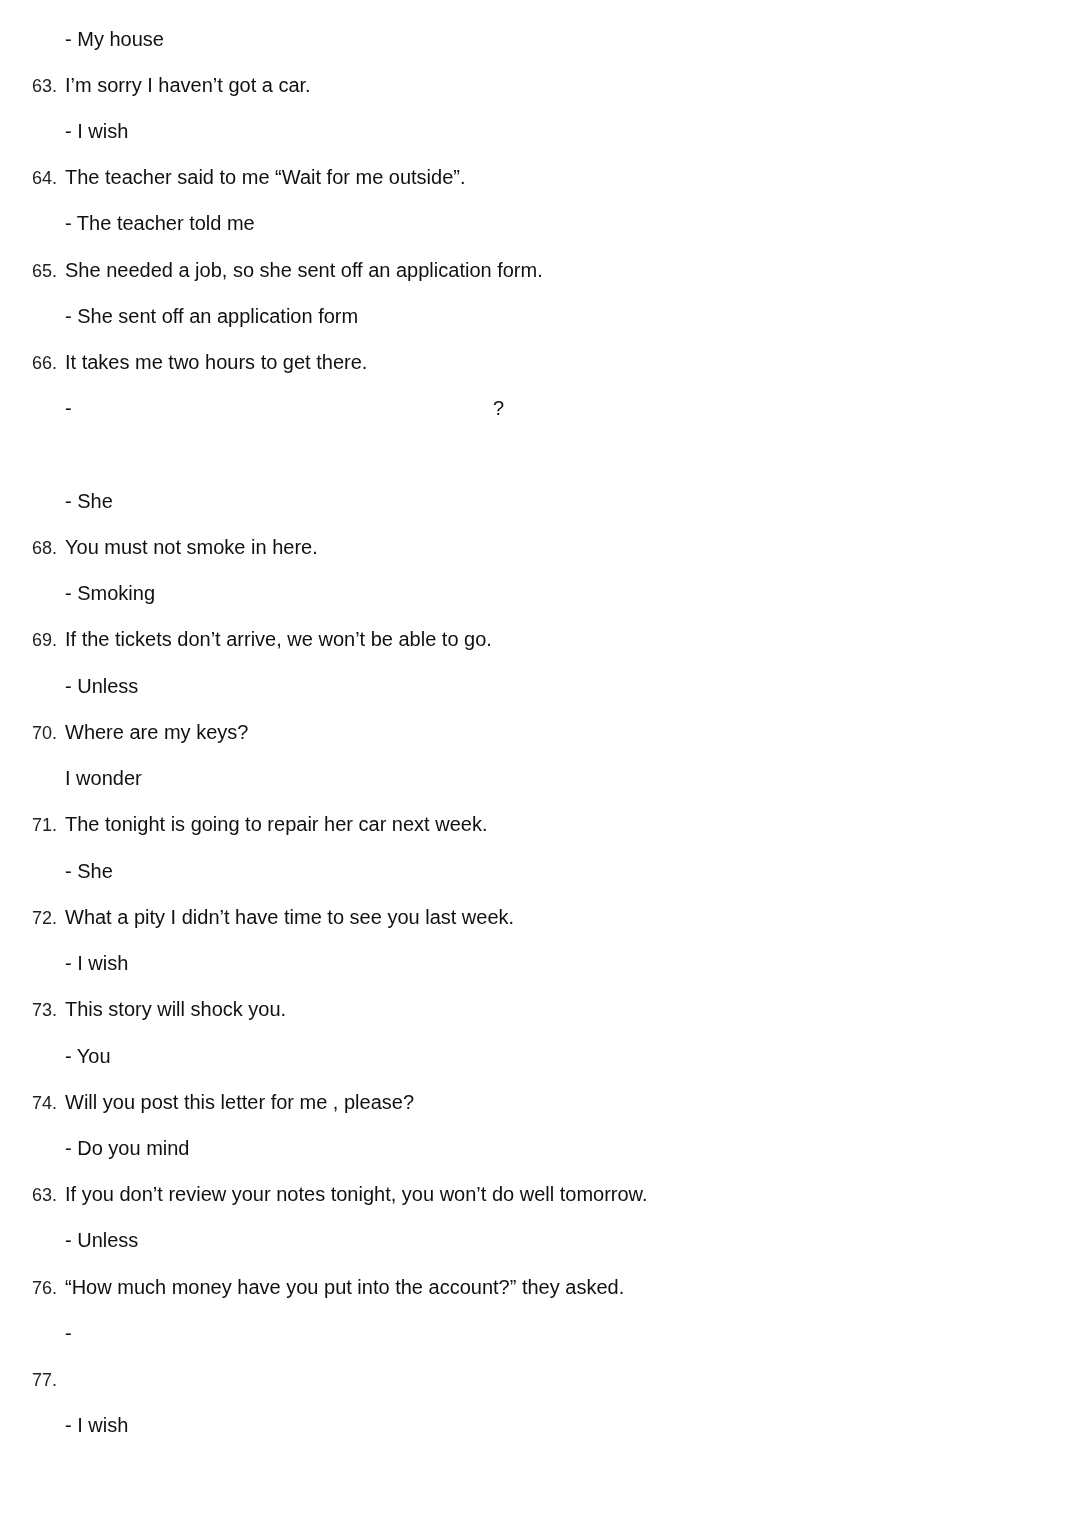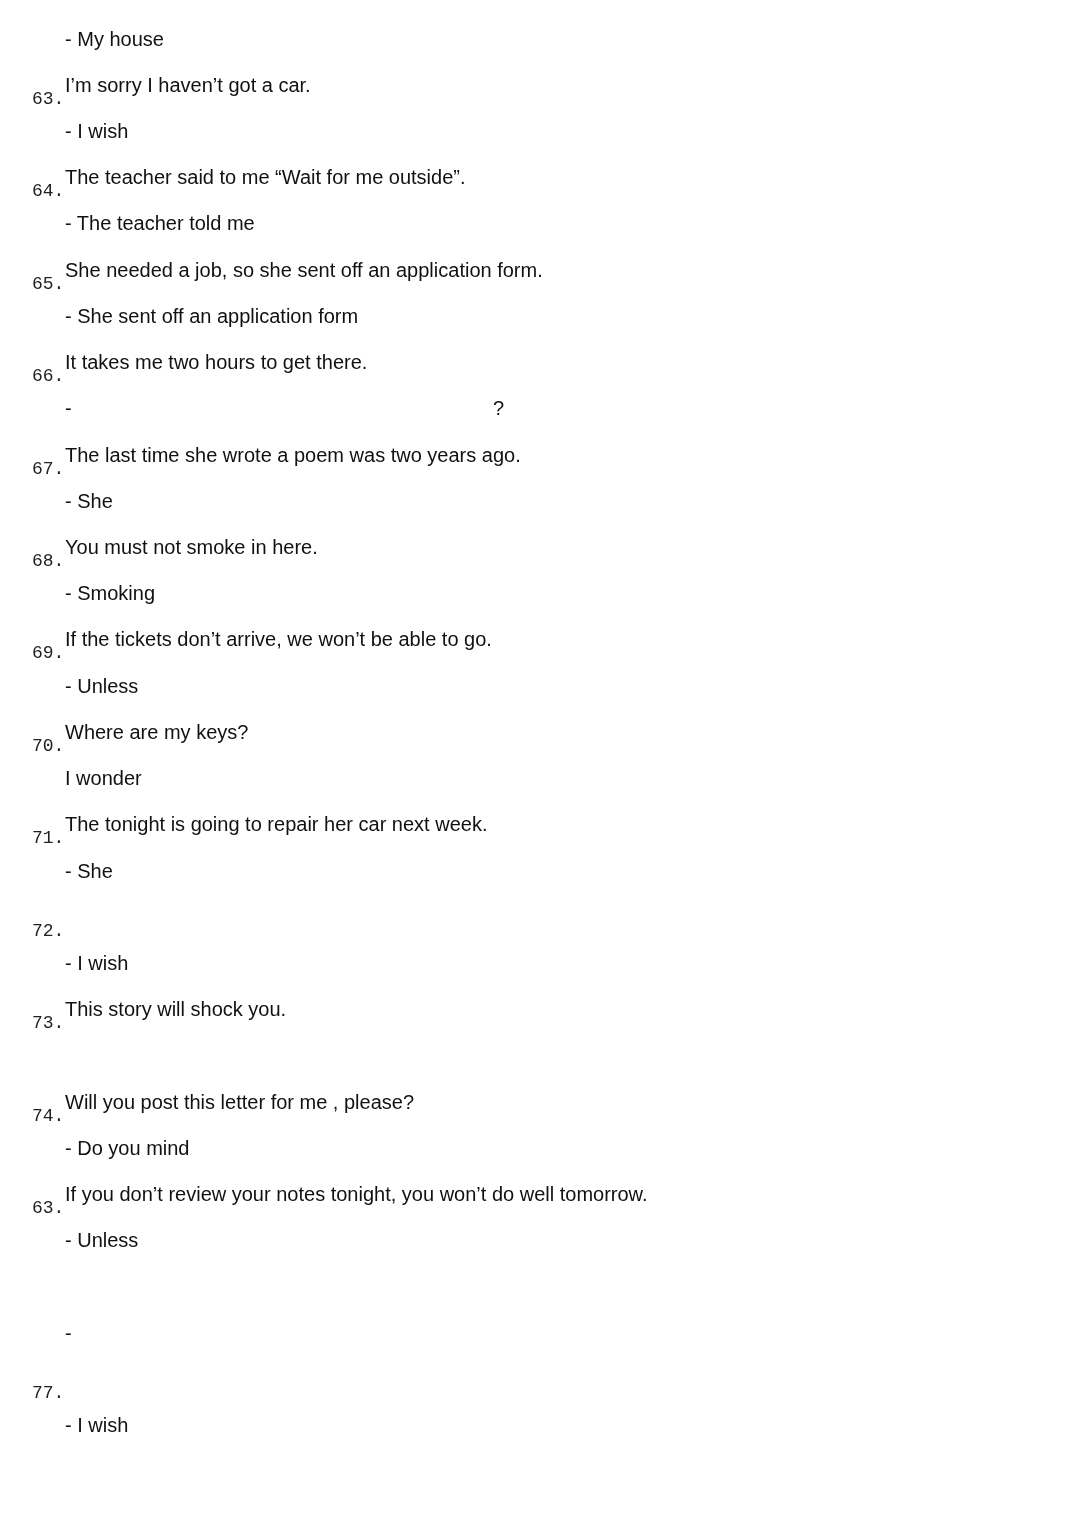--- a/index.html
+++ b/index.html
@@ -24,22 +24,22 @@
     .line {
       position: absolute;
       left: 0;
       width: 1080px;
       height: 30px;
       line-height: 30px;
     }
     .num {
       position: absolute;
       left: 32px;
-      top: 14px;
-      font-family: Liberation Mono, monospace;
+      top: 1px;
+      font-family: Liberation Sans, sans-serif;
       font-size: 18px;
       color: #222222;
       letter-spacing: 0px;
     }
     .text {
       position: absolute;
       left: 65px;
       top: 0;
       font-family: "Liberation Sans", "DejaVu Sans", sans-serif;
       font-size: 20px;
@@ -90,24 +90,20 @@
 
   <div class="line" style="top:347px">
     <span class="num">66.</span>
     <span class="text">It takes me two hours to get there.</span>
   </div>
   <div class="line" style="top:393px">
     <span class="text">-</span>
     <span class="qmark">?</span>
   </div>
 
-  <div class="line" style="top:440px">
-    <span class="num">67.</span>
-    <span class="text">The last time she wrote a poem was two years ago.</span>
-  </div>
   <div class="line" style="top:486px">
     <span class="text">- She</span>
   </div>
 
   <div class="line" style="top:532px">
     <span class="num">68.</span>
     <span class="text">You must not smoke in here.</span>
   </div>
   <div class="line" style="top:578px">
     <span class="text">- Smoking</span>
@@ -132,46 +128,54 @@
   <div class="line" style="top:809px">
     <span class="num">71.</span>
     <span class="text">The tonight is going to repair her car next week.</span>
   </div>
   <div class="line" style="top:856px">
     <span class="text">- She</span>
   </div>
 
   <div class="line" style="top:902px">
     <span class="num">72.</span>
+    <span class="text">What a pity I didn’t have time to see you last week.</span>
   </div>
   <div class="line" style="top:948px">
     <span class="text">- I wish</span>
   </div>
 
   <div class="line" style="top:994px">
     <span class="num">73.</span>
     <span class="text">This story will shock you.</span>
+  </div>
+  <div class="line" style="top:1041px">
+    <span class="text">- You</span>
   </div>
 
   <div class="line" style="top:1087px">
     <span class="num">74.</span>
     <span class="text">Will you post this letter for me , please?</span>
   </div>
   <div class="line" style="top:1133px">
     <span class="text">- Do you mind</span>
   </div>
 
   <div class="line" style="top:1179px">
     <span class="num">63.</span>
     <span class="text">If you don’t review your notes tonight, you won’t do well tomorrow.</span>
   </div>
   <div class="line" style="top:1225px">
     <span class="text">- Unless</span>
   </div>
 
+  <div class="line" style="top:1272px">
+    <span class="num">76.</span>
+    <span class="text">“How much money have you put into the account?”  they asked.</span>
+  </div>
   <div class="line" style="top:1318px">
     <span class="text">-</span>
   </div>
 
   <div class="line" style="top:1364px">
     <span class="num">77.</span>
   </div>
   <div class="line" style="top:1410px">
     <span class="text">- I wish</span>
   </div>

